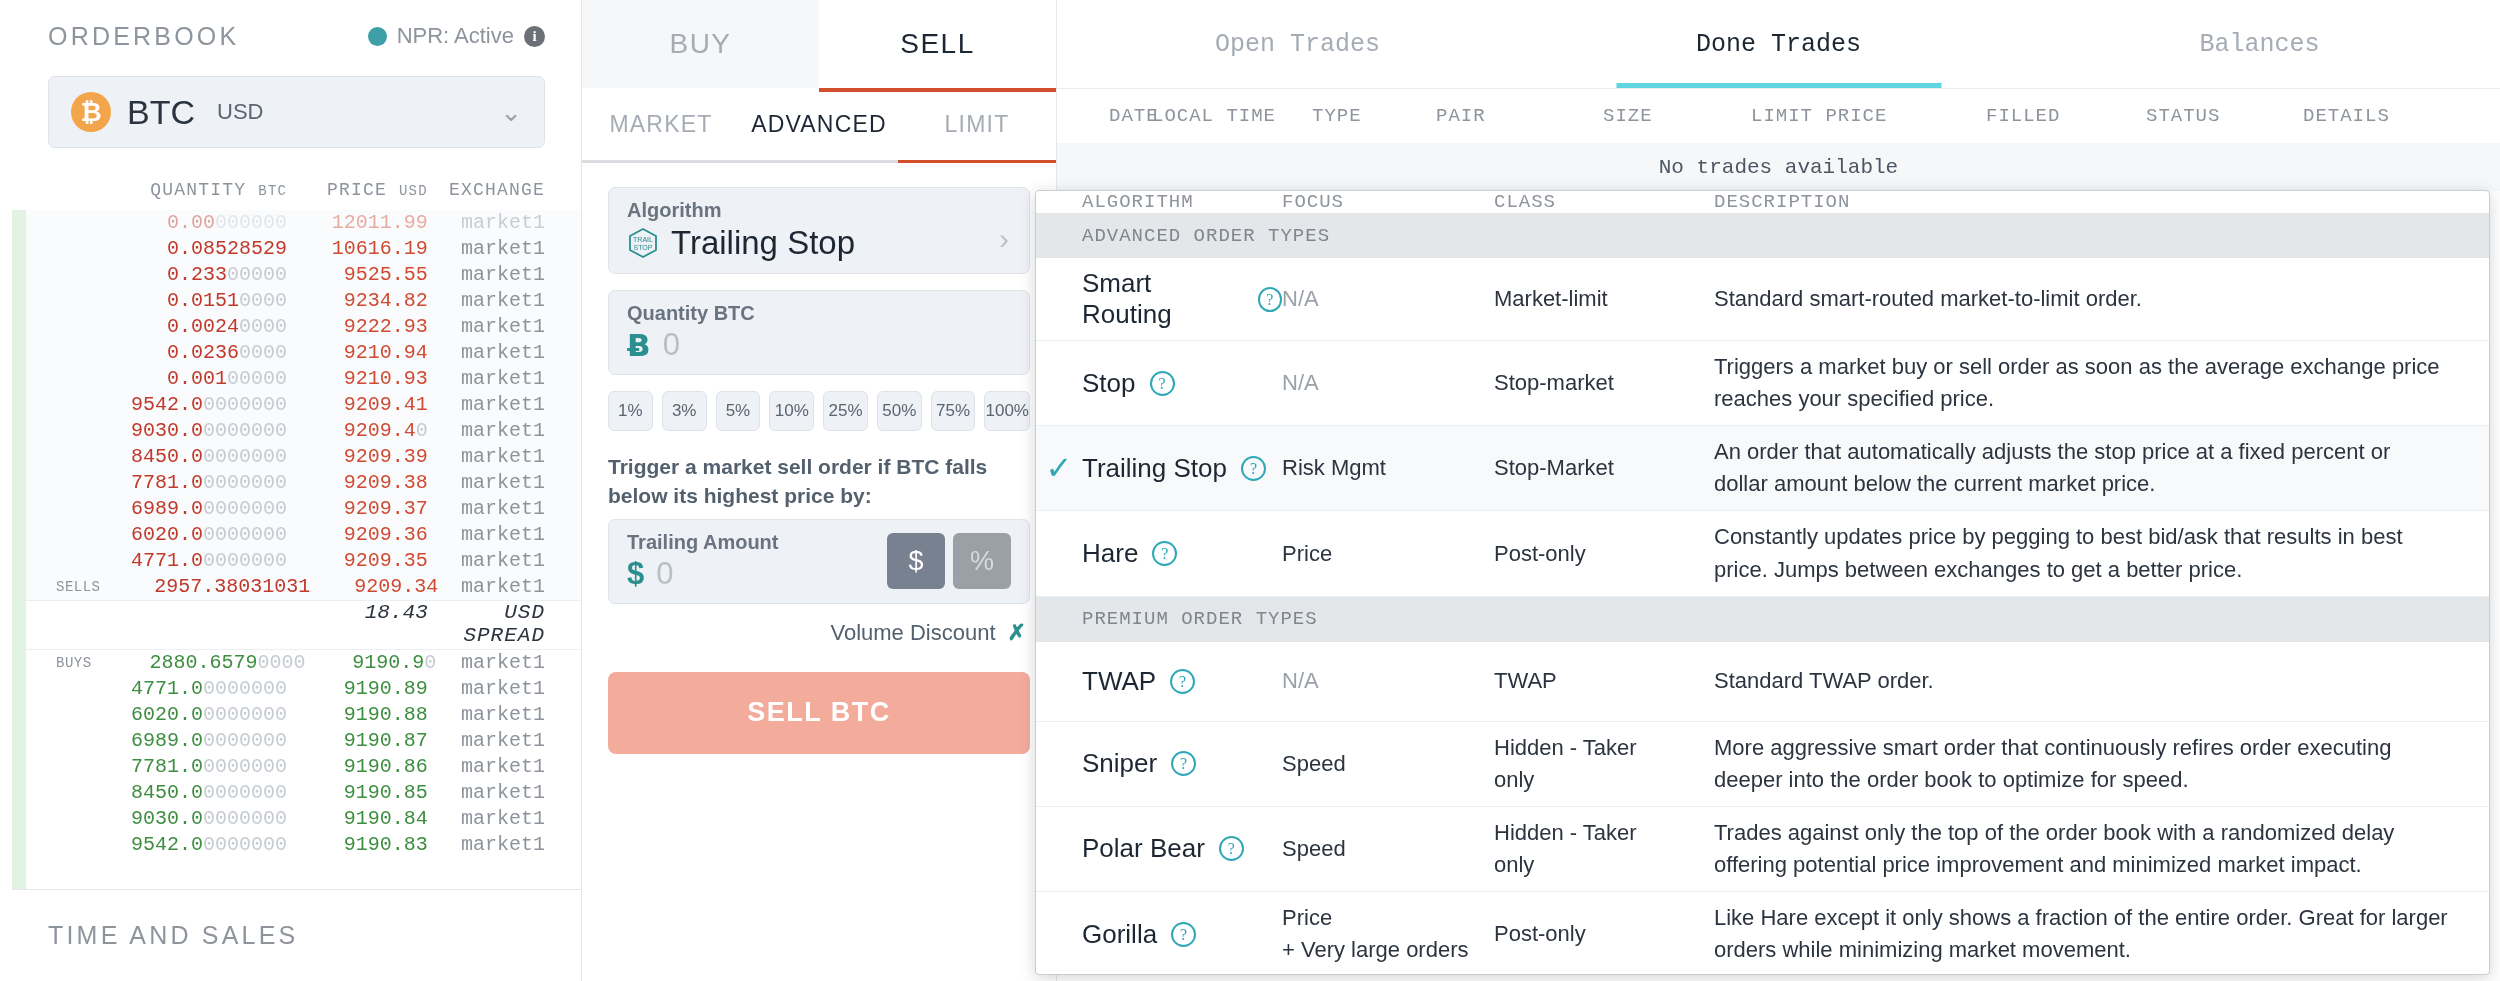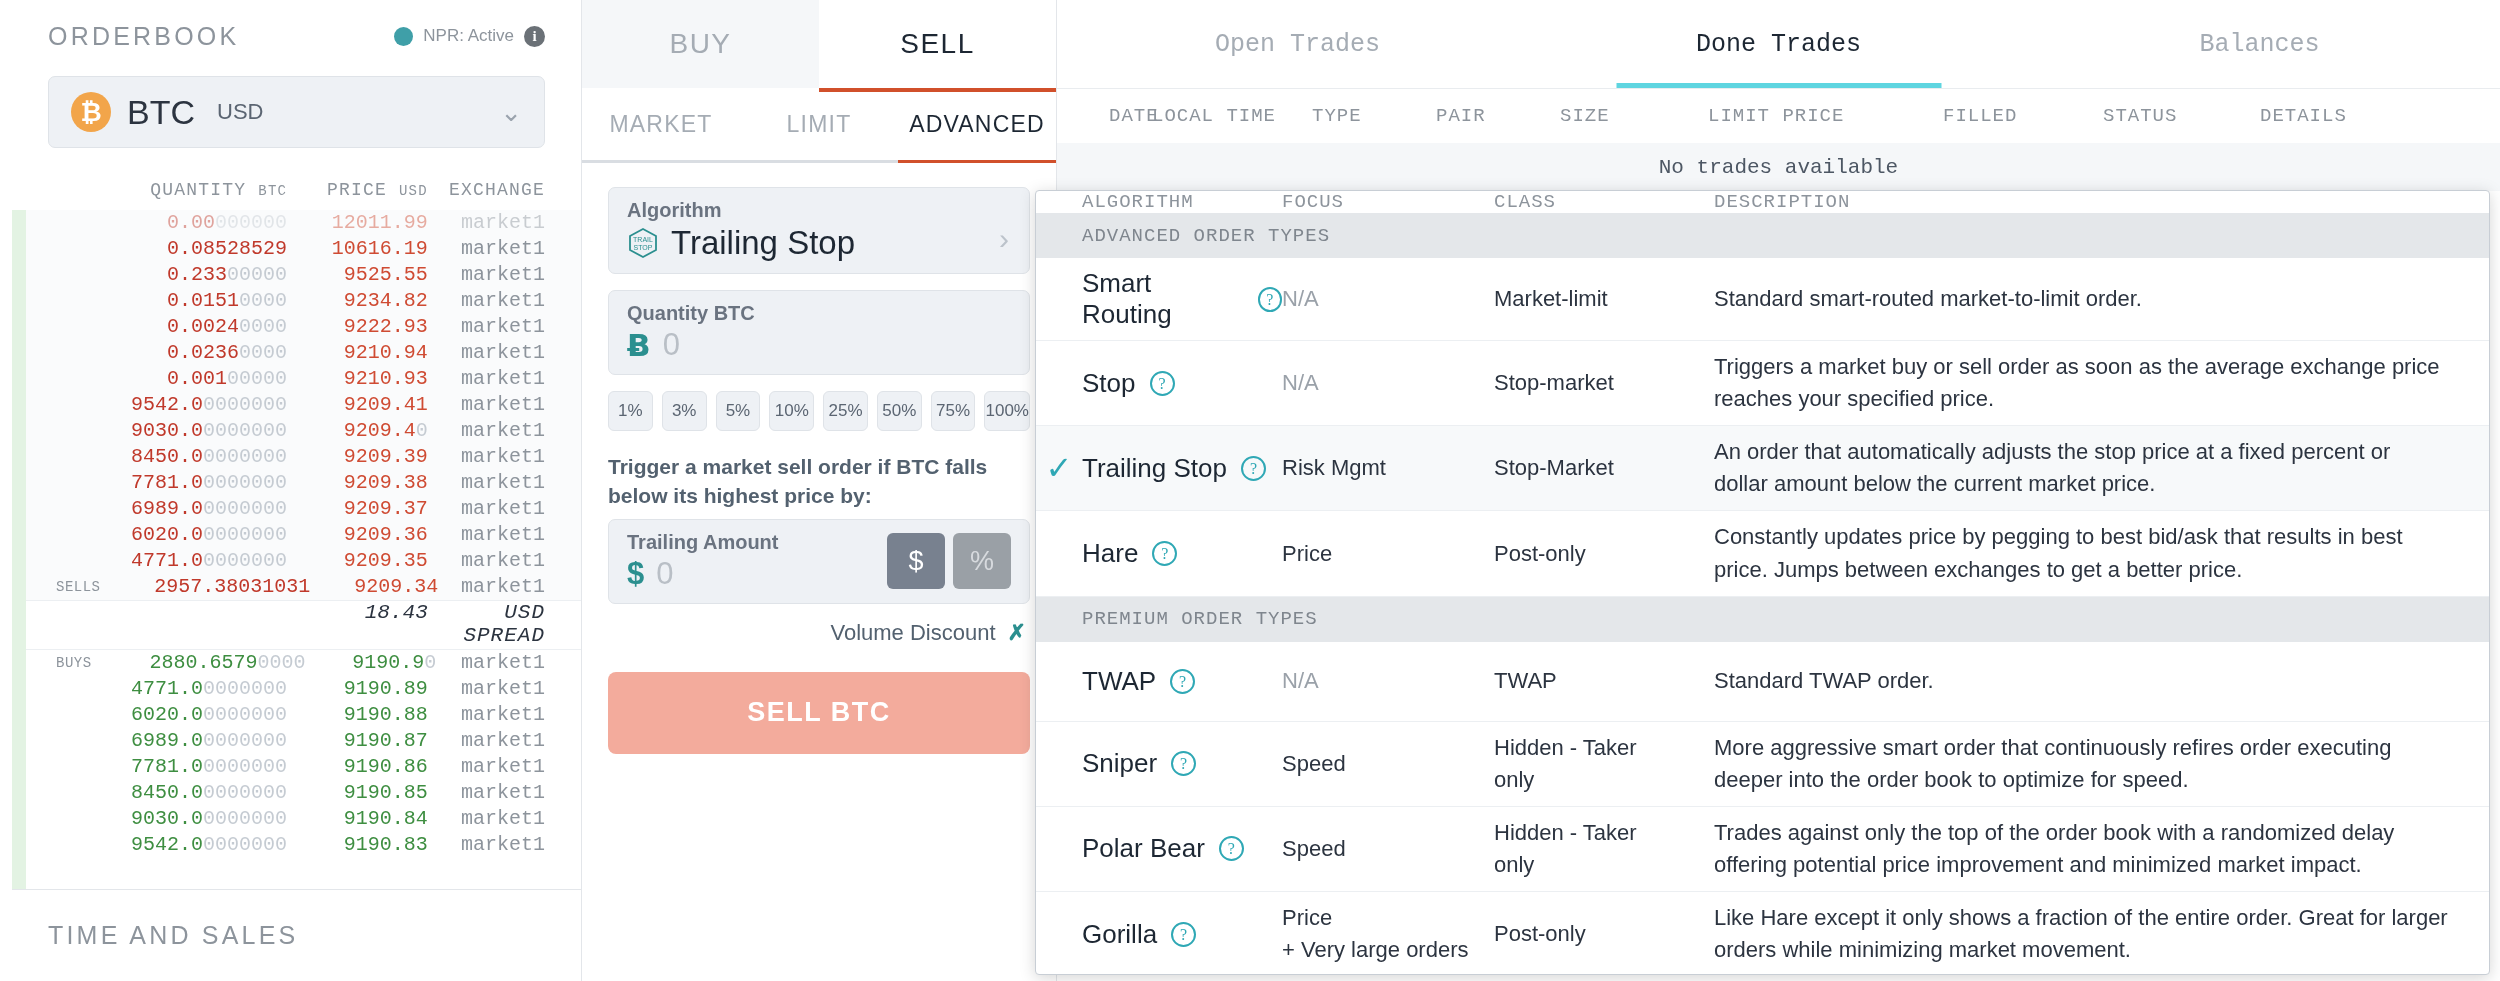--- a/index.html
+++ b/index.html
@@ -21,21 +21,21 @@
   }
   .ob-head {
     height: 72px; display: flex; align-items: center;
     padding: 0 36px 0 36px; justify-content: space-between;
   }
   .ob-title {
     font-size: 25px; letter-spacing: 3.2px; color: #8d949c; font-weight: 400;
   }
   .npr { display: flex; align-items: center; gap: 10px; }
   .npr-dot { width: 19px; height: 19px; border-radius: 50%; background: #3f9fa8; display: inline-block; }
-  .npr-txt { font-size: 17px; color: #8d949c; }
+  .npr-txt { font-size: 22px; color: #8d949c; }
   .info-i {
     width: 21px; height: 21px; border-radius: 50%; background: #6b7177;
     color: #fff; font-size: 15px; font-weight: bold; line-height: 21px;
     text-align: center; font-family: "Liberation Serif", serif;
   }
   .pair-select {
     margin: 4px 36px 0 36px; height: 72px;
     background: #eef1f5; border: 1px solid #dfe3e8; border-radius: 7px;
     display: flex; align-items: center; padding: 0 22px; gap: 16px;
   }
@@ -181,21 +181,21 @@
     display: flex; height: 55px; align-items: center;
     border-top: 1px solid #e9ecef;
     font-family: Liberation Mono, monospace; font-size: 19px;
     letter-spacing: 1px; color: #8d949c;
   }
   .tr-cols > span { text-align: left; }
   .tc0 { width: 95px; padding-left: 52px; }
   .tc1 { width: 160px; }
   .tc2 { width: 124px; }
   .tc3 { width: 124px; }
-  .tc4 { width: 148px; }
+  .tc4 { width: 148px; margin-left: 43px; }
   .tc5 { width: 235px; }
   .tc6 { width: 160px; }
   .tc7 { width: 157px; }
   .tc8 { width: 160px; }
   .no-trades {
     height: 48px; background: #f5f7f9; display: flex; align-items: center;
     justify-content: center; font-size: 21px; color: #4d5764;
     font-family: "Liberation Mono", monospace;
   }
 
@@ -425,22 +425,22 @@
 
   <div class="order-panel">
     <div class="bs-tabs">
       <div class="bs-tab inactive">BUY</div>
       <div class="bs-tab active">SELL</div>
     </div>
     <div class="sell-underline"></div>
 
     <div class="ml-tabs">
       <div class="ml-tab">MARKET</div>
+      <div class="ml-tab active">ADVANCED</div>
       <div class="ml-tab">LIMIT</div>
-      <div class="ml-tab active">ADVANCED</div>
       <div class="ml-underline"></div>
     </div>
 
     <div class="form-area">
 
       <div class="field">
         <div class="field-lbl">Algorithm</div>
         <div class="field-val">
           <svg class="algo-icon" viewBox="0 0 32 32">
             <polygon points="16,2 29,9 29,23 16,30 3,23 3,9" fill="none" stroke="#2b8f8f" stroke-width="1.8"></polygon>

